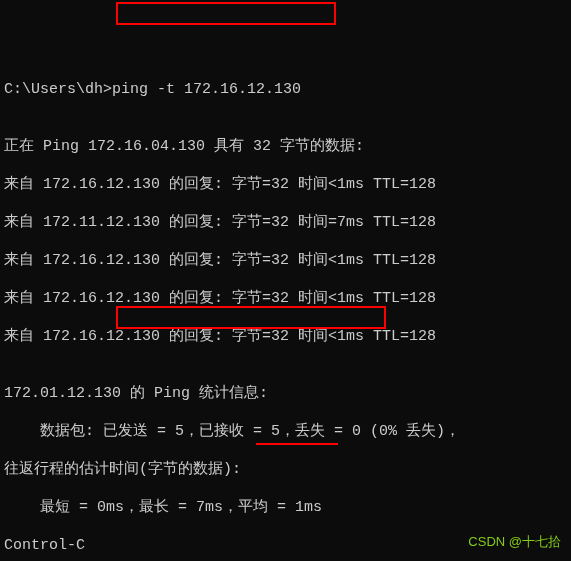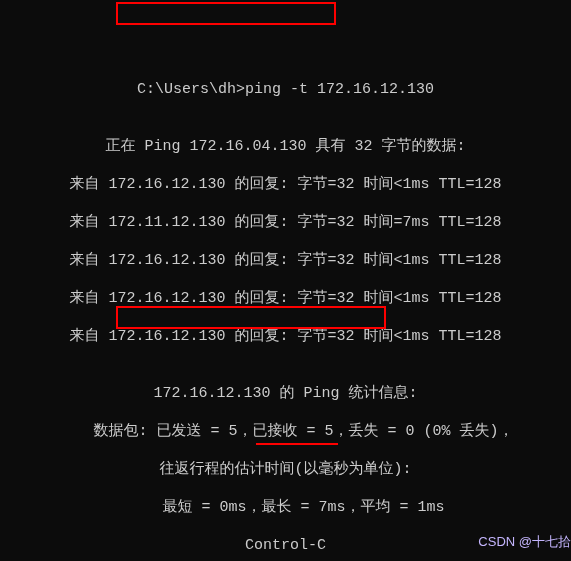--- a/index.html
+++ b/index.html
@@ -10,57 +10,57 @@
     font-family: "NSimSun", "SimSun", "Consolas", "Courier New", monospace;
     font-size: 15px;
     line-height: 19px;
     white-space: pre;
     width: 571px;
     height: 561px;
     box-sizing: border-box;
     overflow: hidden;
     position: relative;
   }
-  .line { display: block; text-align: center; }
+  .line { display: block; }
   .hl-box {
     border: 2px solid #ff0000;
     position: absolute;
     box-sizing: border-box;
   }
   .underline-red {
     border-bottom: 2px solid #ff0000;
     position: absolute;
     height: 0;
   }
   .watermark {
     position: absolute;
     bottom: 10px;
-    right: 0;
-    color: #c4b5fd;
+    right: 10px;
+    color: #84cc16;
     font-size: 13px;
     font-family: sans-serif;
   }
 </style>
 </head>
 <body>
 
 
 
 <span class="line"><span>C:\Users\dh&gt;</span><span>ping -t 172.16.12.130</span></span>
 <span class="line"></span>
 <span class="line">正在 Ping 172.16.04.130 具有 32 字节的数据:</span>
 <span class="line">来自 172.16.12.130 的回复: 字节=32 时间&lt;1ms TTL=128</span>
 <span class="line">来自 172.11.12.130 的回复: 字节=32 时间=7ms TTL=128</span>
 <span class="line">来自 172.16.12.130 的回复: 字节=32 时间&lt;1ms TTL=128</span>
 <span class="line">来自 172.16.12.130 的回复: 字节=32 时间&lt;1ms TTL=128</span>
 <span class="line">来自 172.16.12.130 的回复: 字节=32 时间&lt;1ms TTL=128</span>
 <span class="line"></span>
-<span class="line">172.16.12.130 的 Ping 统计信息:</span>
+<span class="line">172.01.12.130 的 Ping 统计信息:</span>
 <span class="line">    数据包: 已发送 = 5，已接收 = 5，丢失 = 0 (0% 丢失)，</span>
-<span class="line">往返行程的估计时间(以毫秒为单位):</span>
+<span class="line">往返行程的估计时间(字节的数据):</span>
 <span class="line">    最短 = 0ms，最长 = 7ms，平均 = 1ms</span>
 <span class="line">Control-C</span>
 
 
 <span class="line"></span>
 
 
 
 
 

